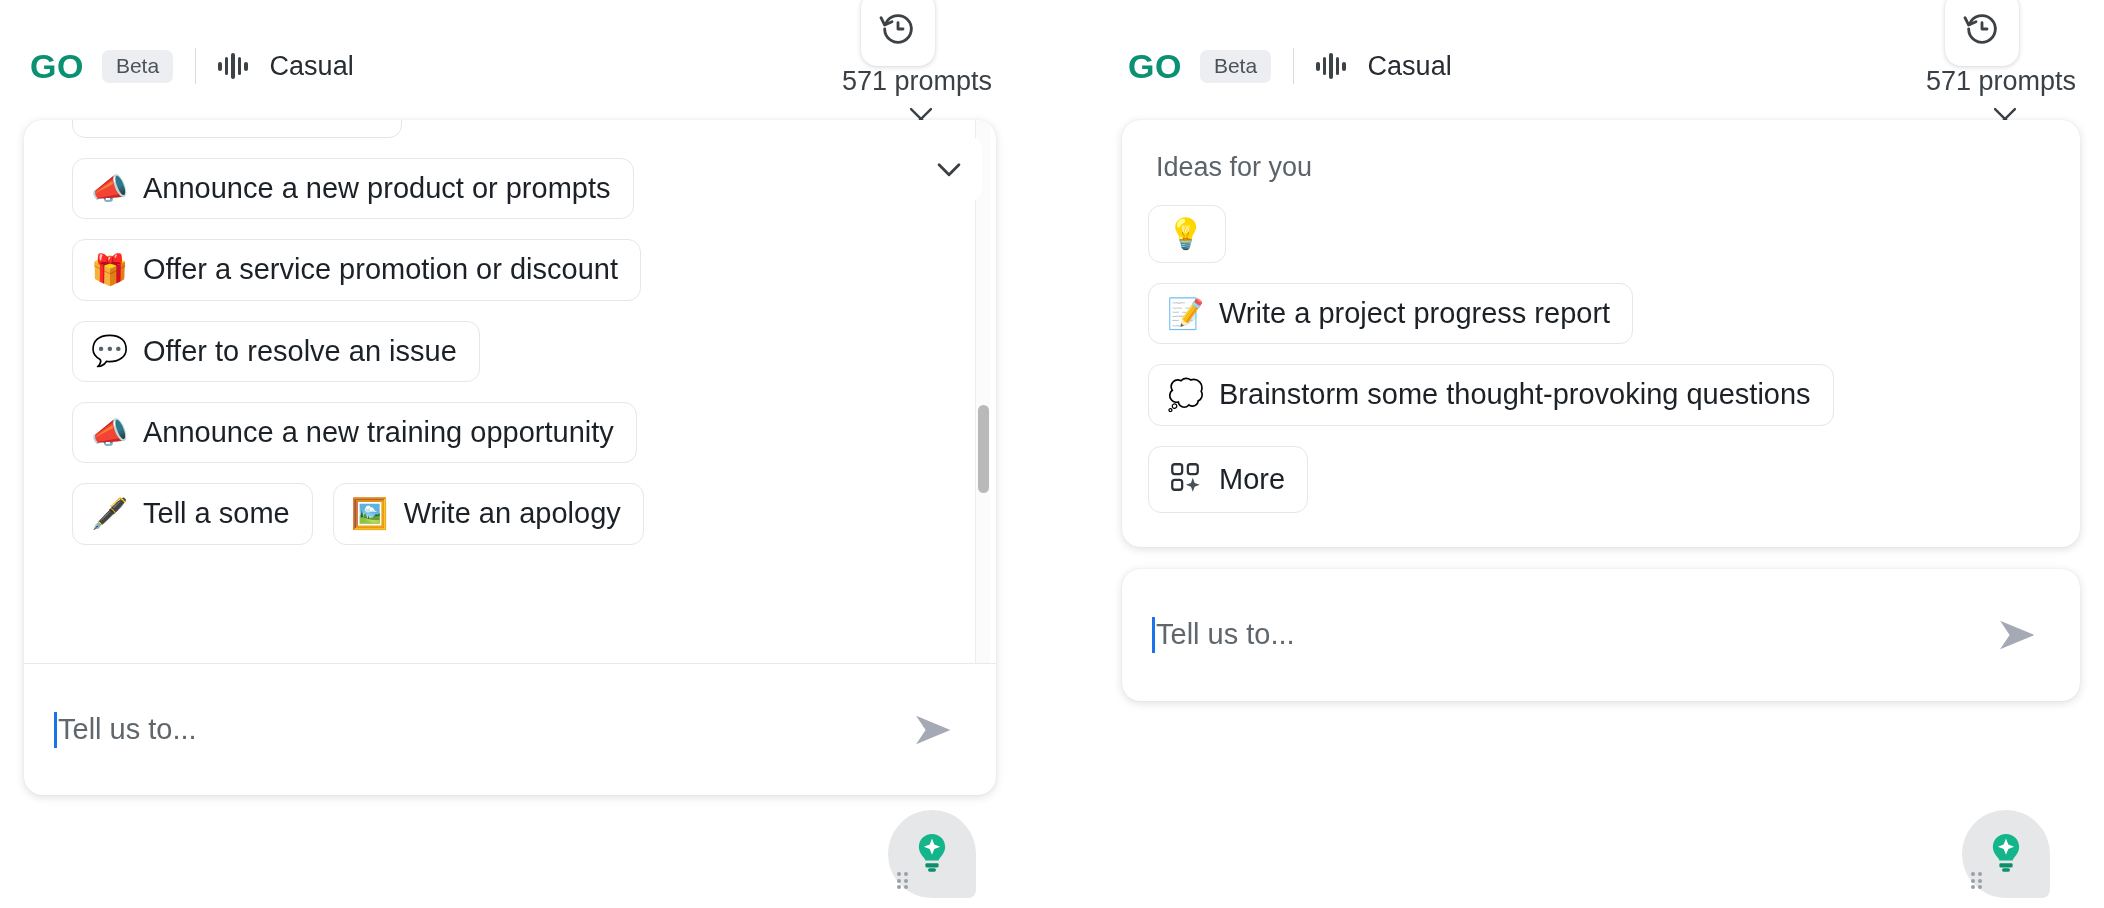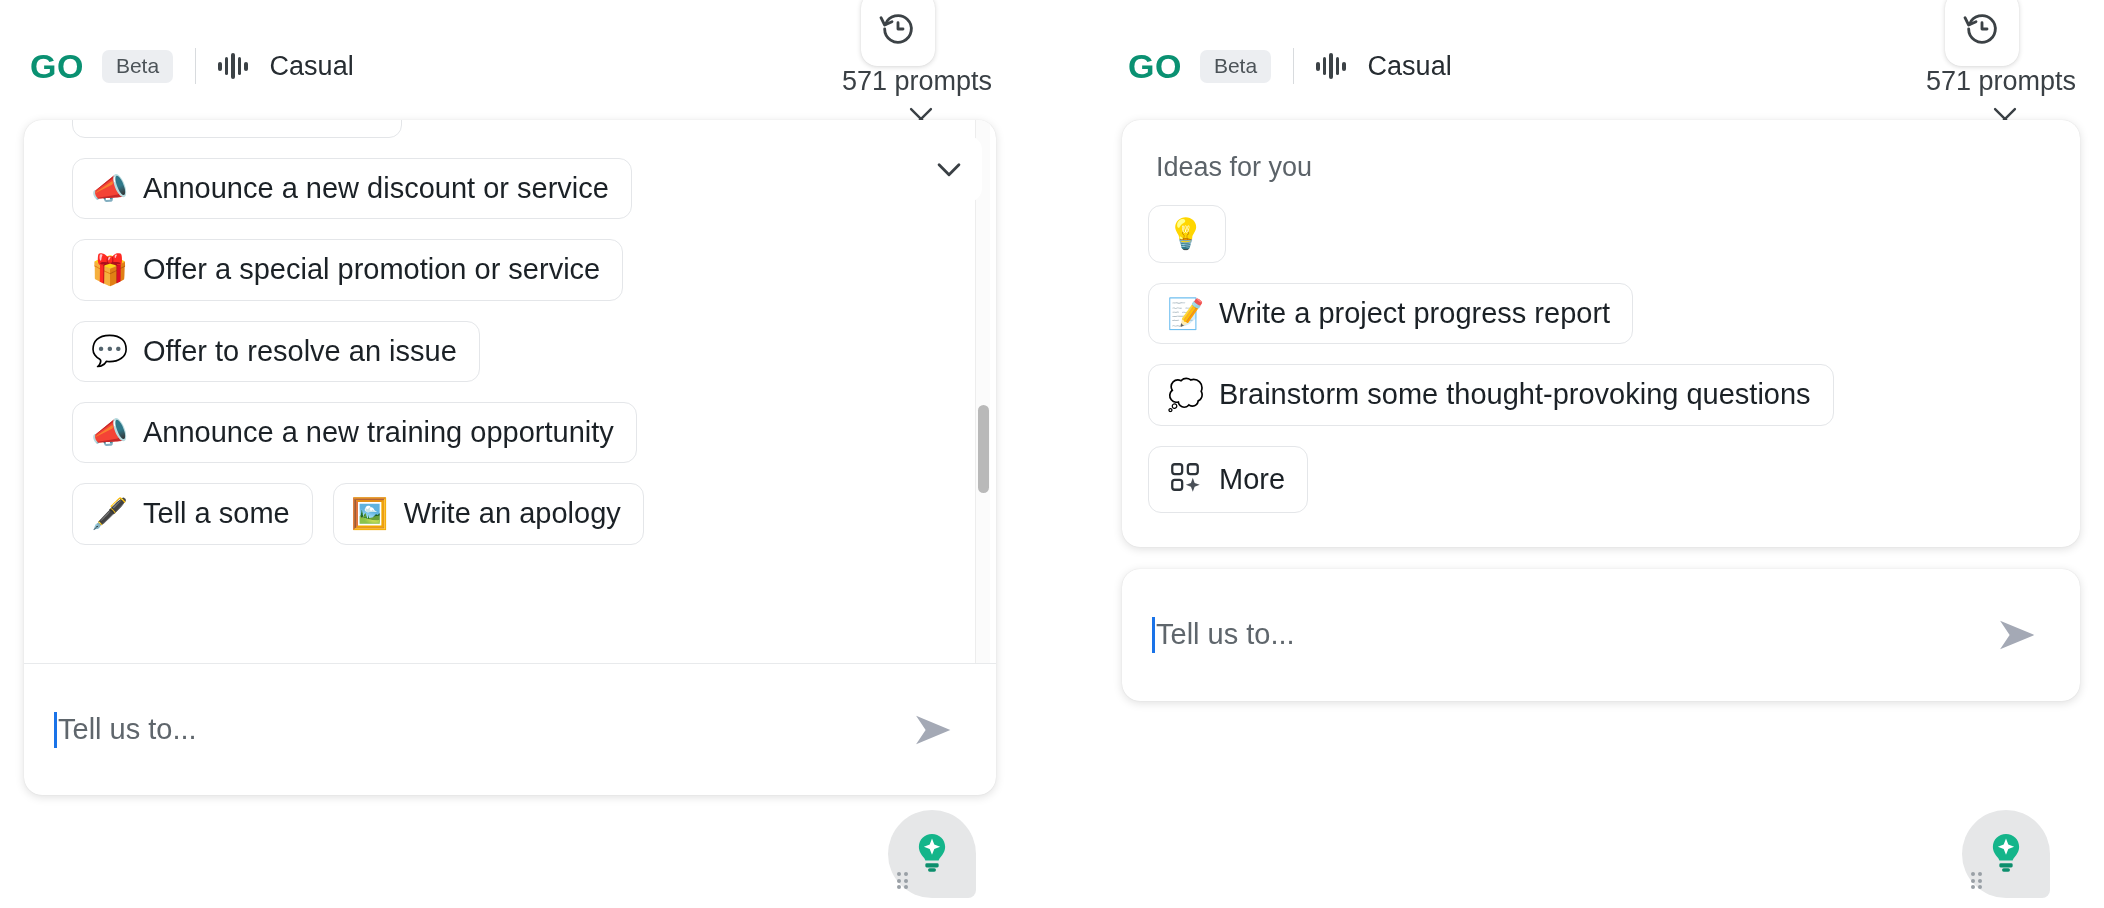--- a/index.html
+++ b/index.html
@@ -364,28 +364,28 @@
         <div class="scrollbar-track">
           <div class="scrollbar-thumb" style="top:285px;height:88px;"></div>
         </div>
 
         <div class="chips-scroller">
           <div class="ghost-chip"></div>
 
           <div class="chip-row">
             <div class="chip">
               <span class="chip-emoji">📣</span>
-              <span class="chip-label">Announce a new discount or service</span>
+              <span class="chip-label">Announce a new product or prompts</span>
             </div>
           </div>
 
           <div class="chip-row">
             <div class="chip">
               <span class="chip-emoji">🎁</span>
-              <span class="chip-label">Offer a special promotion or service</span>
+              <span class="chip-label">Offer a service promotion or discount</span>
             </div>
           </div>
 
           <div class="chip-row">
             <div class="chip">
               <span class="chip-emoji">💬</span>
               <span class="chip-label">Offer to resolve an issue</span>
             </div>
           </div>
 

